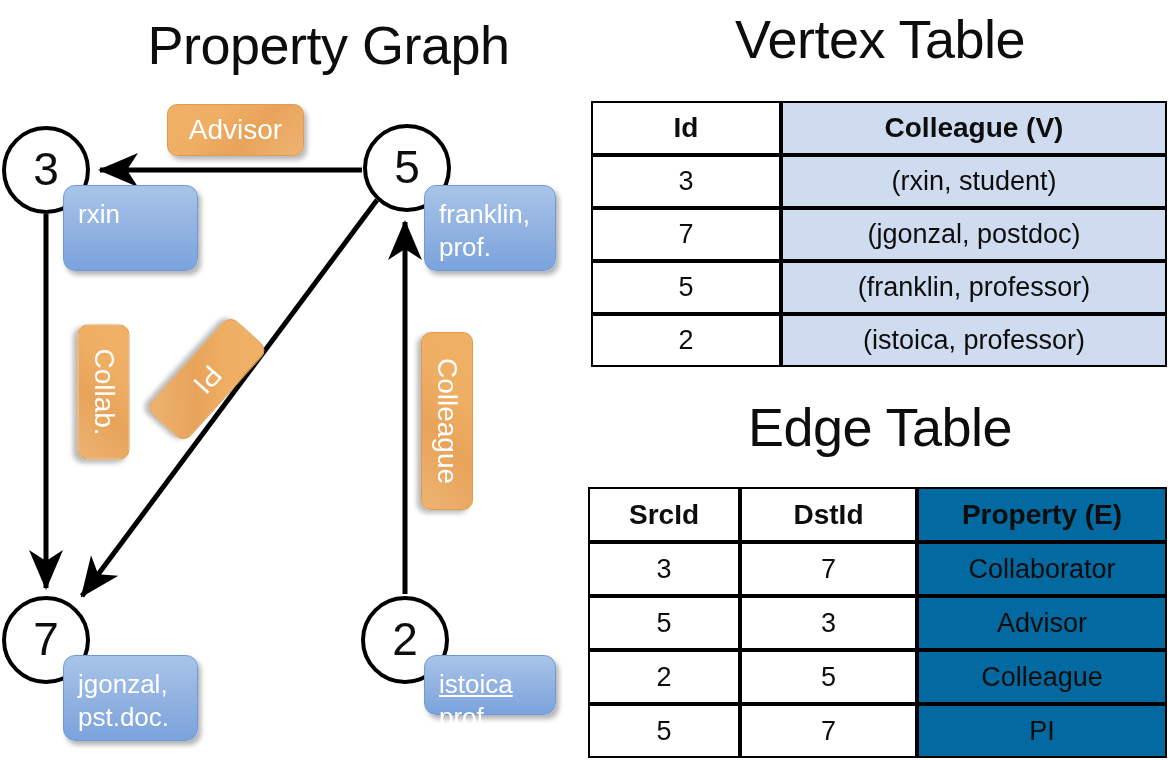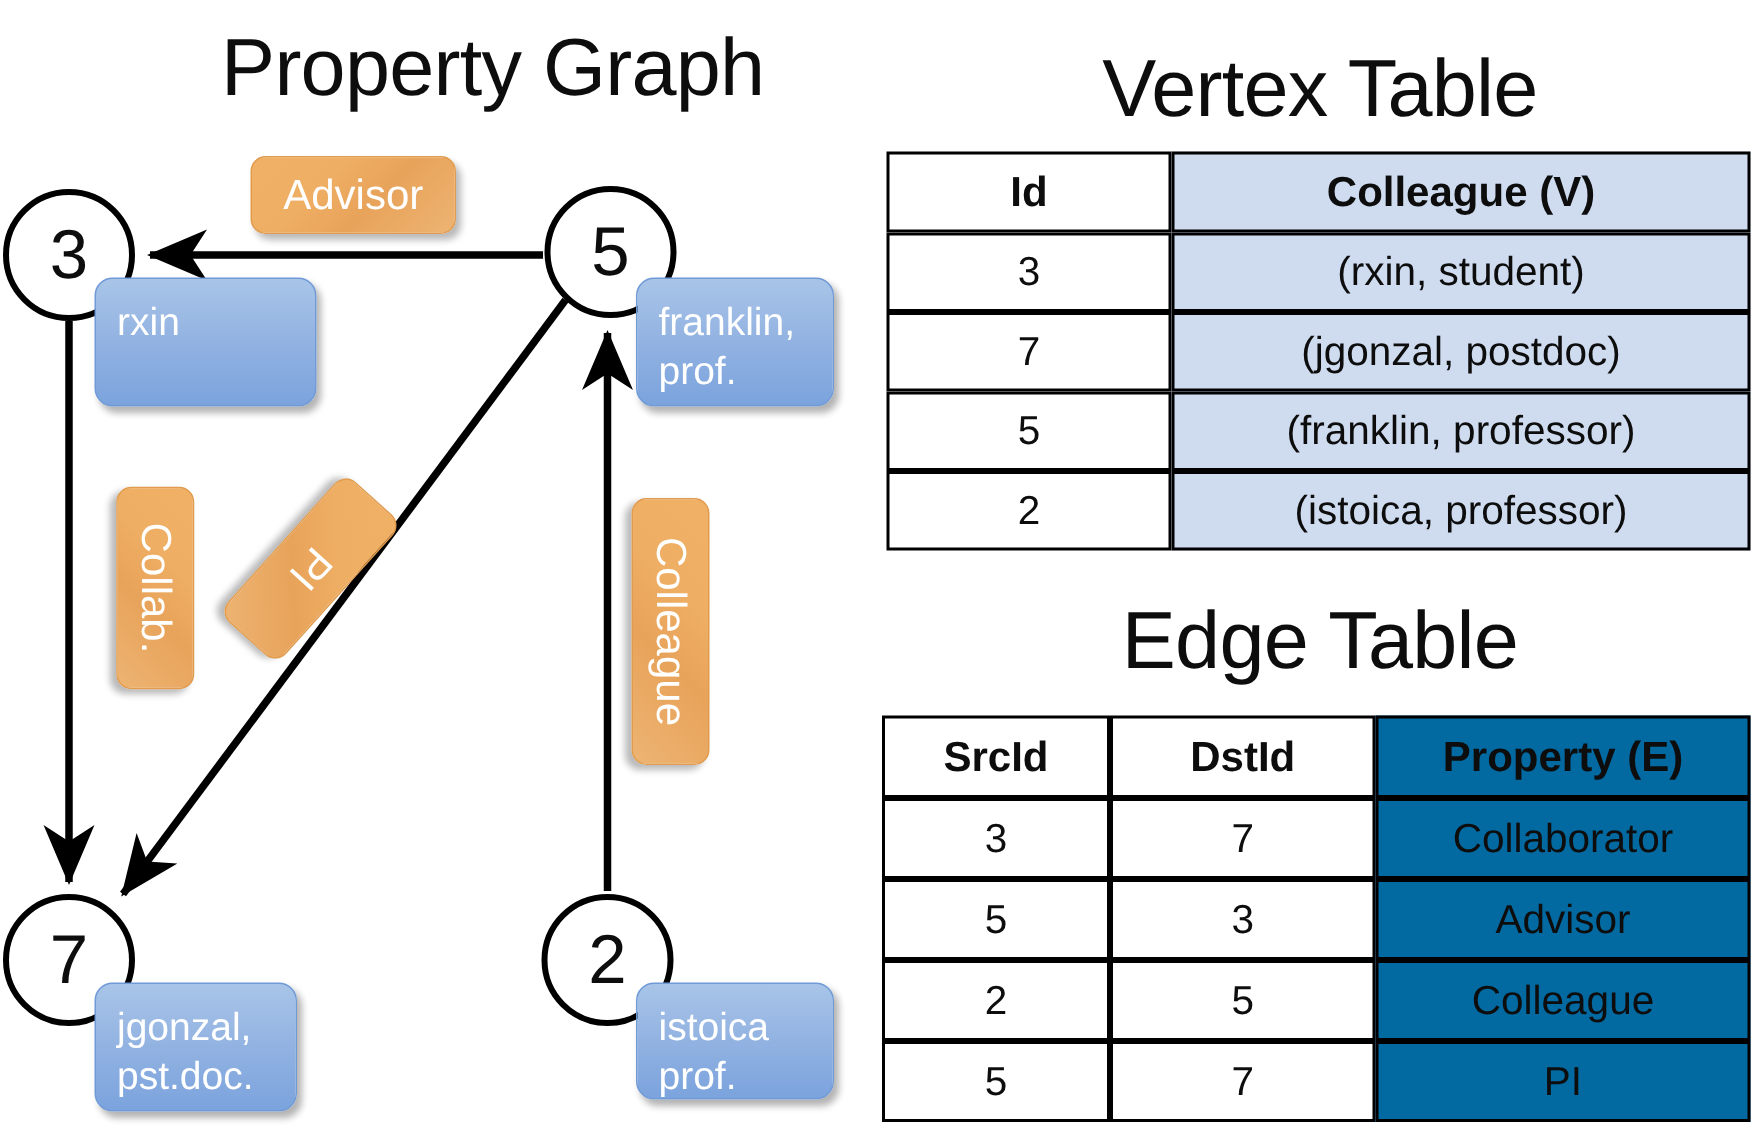--- a/index.html
+++ b/index.html
@@ -22,21 +22,21 @@
     position: absolute;
     font-weight: 400;
     font-size: 54px;
     line-height: 1;
     letter-spacing: -0.5px;
     color: #0d0d0d;
     white-space: nowrap;
     text-align: center;
   }
   #title-property-graph { left: 0;   top: 18px;  width: 585px; margin-left: 36px; }
-  #title-vertex-table   { left: 590px; top: 12px; width: 580px; margin-top: 20px; }
+  #title-vertex-table   { left: 590px; top: 12px; width: 580px; }
   #title-edge-table     { left: 590px; top: 400px; width: 580px; }
 
   
   #graph-panel {
     position: absolute;
     left: 0; top: 0;
     width: 585px; height: 760px;
   }
   #graph-edges {
     position: absolute;
@@ -77,24 +77,24 @@
     background: linear-gradient(to bottom, #a8c4e8 0%, #94b4e2 45%, #7ba3dd 100%);
     border: 1px solid #6f9ad6;
     box-shadow: 3px 4px 5px rgba(0,0,0,0.30);
     box-sizing: border-box;
     color: #ffffff;
     font-size: 26px;
     line-height: 1.25;
     padding: 12px 0 0 14px;
     z-index: 8;
   }
-  #prop-3 { left: 63px;  top: 185px; width: 148px; height: 86px; }
+  #prop-3 { left: 63px;  top: 185px; width: 135px; height: 86px; }
   #prop-5 { left: 424px; top: 185px; width: 132px; height: 86px; }
   #prop-7 { left: 63px;  top: 655px; width: 135px; height: 86px; }
-  #prop-2 { left: 424px; top: 655px; width: 132px; height: 78px; }
+  #prop-2 { left: 424px; top: 655px; width: 132px; height: 60px; text-decoration: underline; }
 
   
   .edge-label {
     position: absolute;
     border-radius: 10px;
     background: linear-gradient(135deg, #f0b066 0%, #eeae63 35%, #e8a35a 60%, #edb473 100%);
     border: 1px solid #e09b4e;
     box-shadow: 3px 4px 5px rgba(0,0,0,0.28);
     box-sizing: border-box;
     color: #ffffff;
@@ -145,21 +145,21 @@
   }
   .cell-plain { background: #ffffff; }
   .cell-vprop { background: #cfdcef; }
   .cell-eprop { background: #0369a1; }
 
   #vertex-table { left: 591px; top: 101px; width: 576px; }
   #vertex-table .col-id   { width: 190px; height: 54px; }
   #vertex-table .col-prop { width: 386px; height: 54px; }
   #vertex-table tr.data-row td { height: 53px; }
 
-  #edge-table { left: 588px; top: 477px; width: 579px; }
+  #edge-table { left: 588px; top: 487px; width: 579px; }
   #edge-table .col-src  { width: 152px; height: 55px; }
   #edge-table .col-dst  { width: 177px; height: 55px; }
   #edge-table .col-eprop{ width: 250px; height: 55px; }
   #edge-table tr.data-row td { height: 54px; }
 </style>
 </head>
 <body>
 
 <div class="title" id="title-property-graph">Property Graph</div>
 

